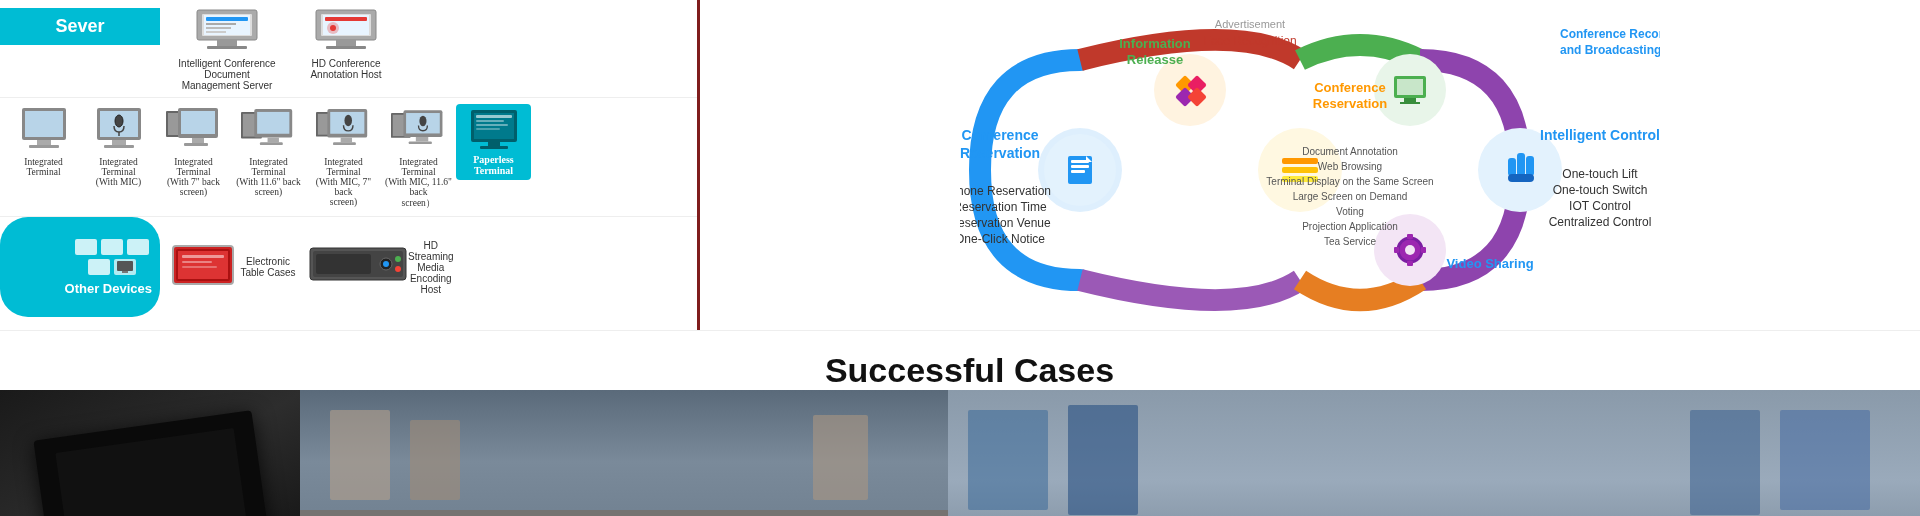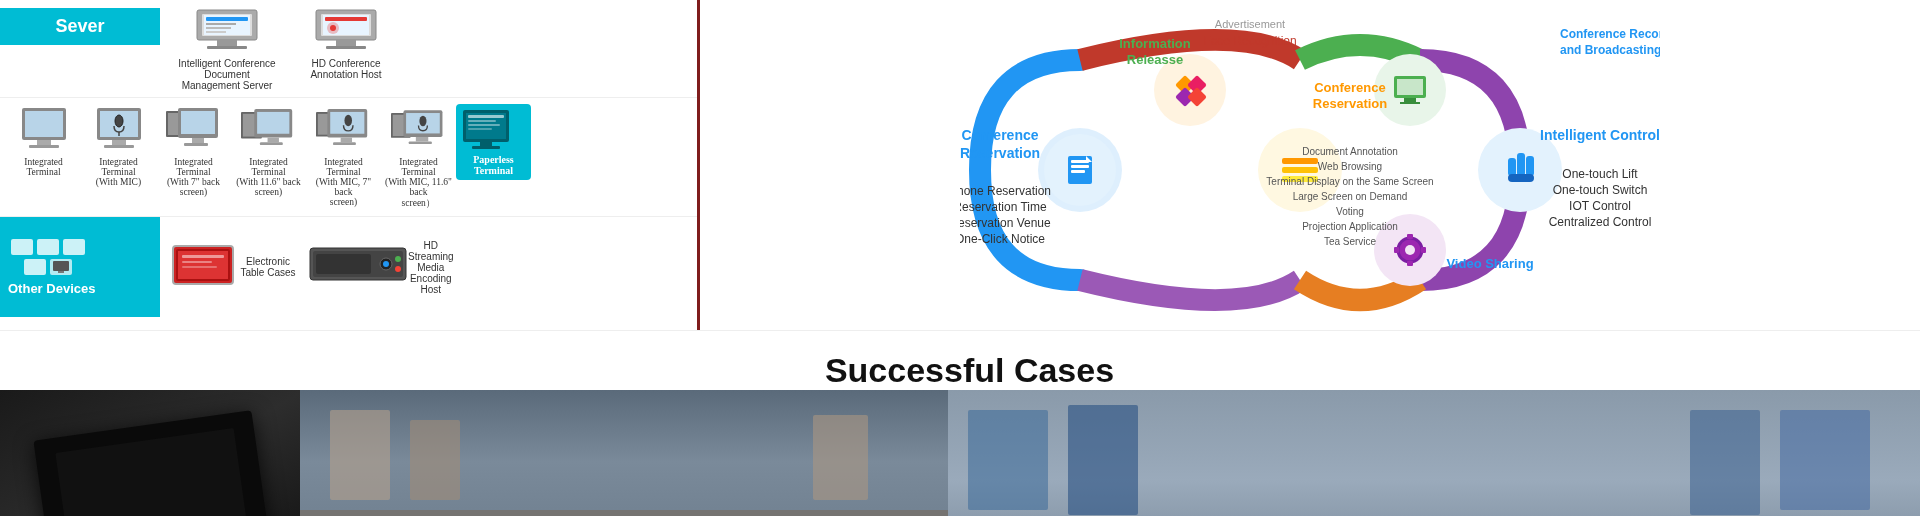--- a/index.html
+++ b/index.html
@@ -110,41 +110,42 @@
     }
 
     
     .paperless-terminal {
       background: #00bcd4;
       border-radius: 4px;
       padding: 4px;
       width: 75px;
       display: flex;
       flex-direction: column;
-      align-items: flex-start;
+      align-items: center;
       text-align: center;
       font-size: 10px;
       color: #fff;
       font-weight: bold;
     }
 
     
     .row1-bottom {
       display: flex;
       min-height: 100px;
     }
 
     .other-devices-panel {
       background: #00bcd4;
       width: 160px;
       display: flex;
       flex-direction: column;
-      align-items: flex-start;
+      align-items: flex-end;
       justify-content: center;
       padding: 8px;
+      border-radius: 28px;
     }
 
     .other-devices-grid {
       display: flex;
       flex-wrap: wrap;
       gap: 4px;
       justify-content: center;
       margin-bottom: 6px;
       width: 80px;
     }

